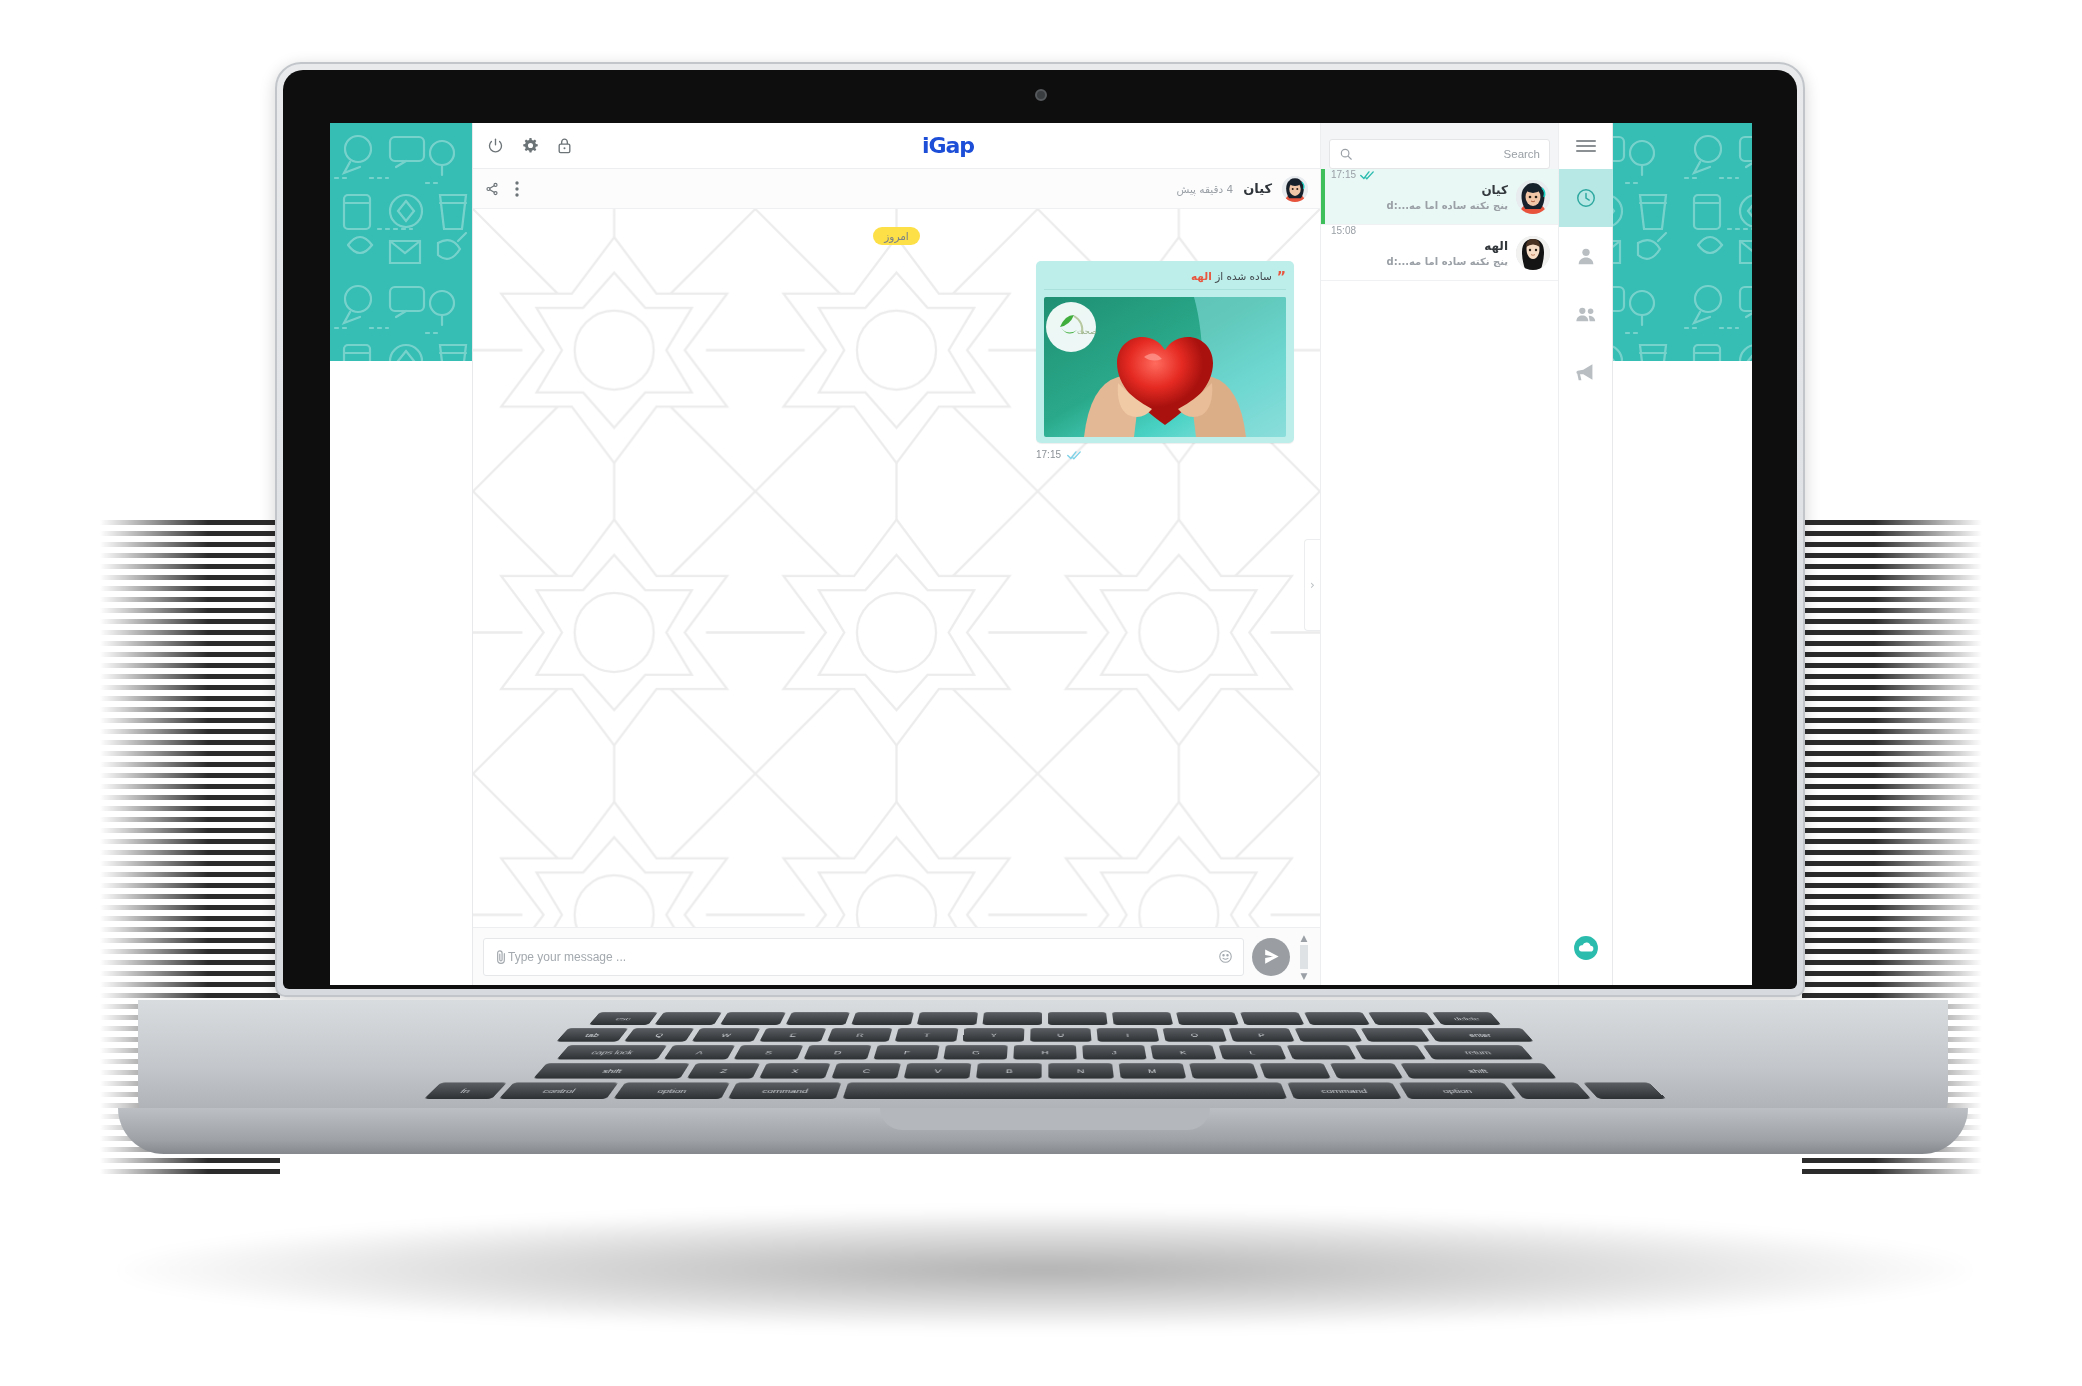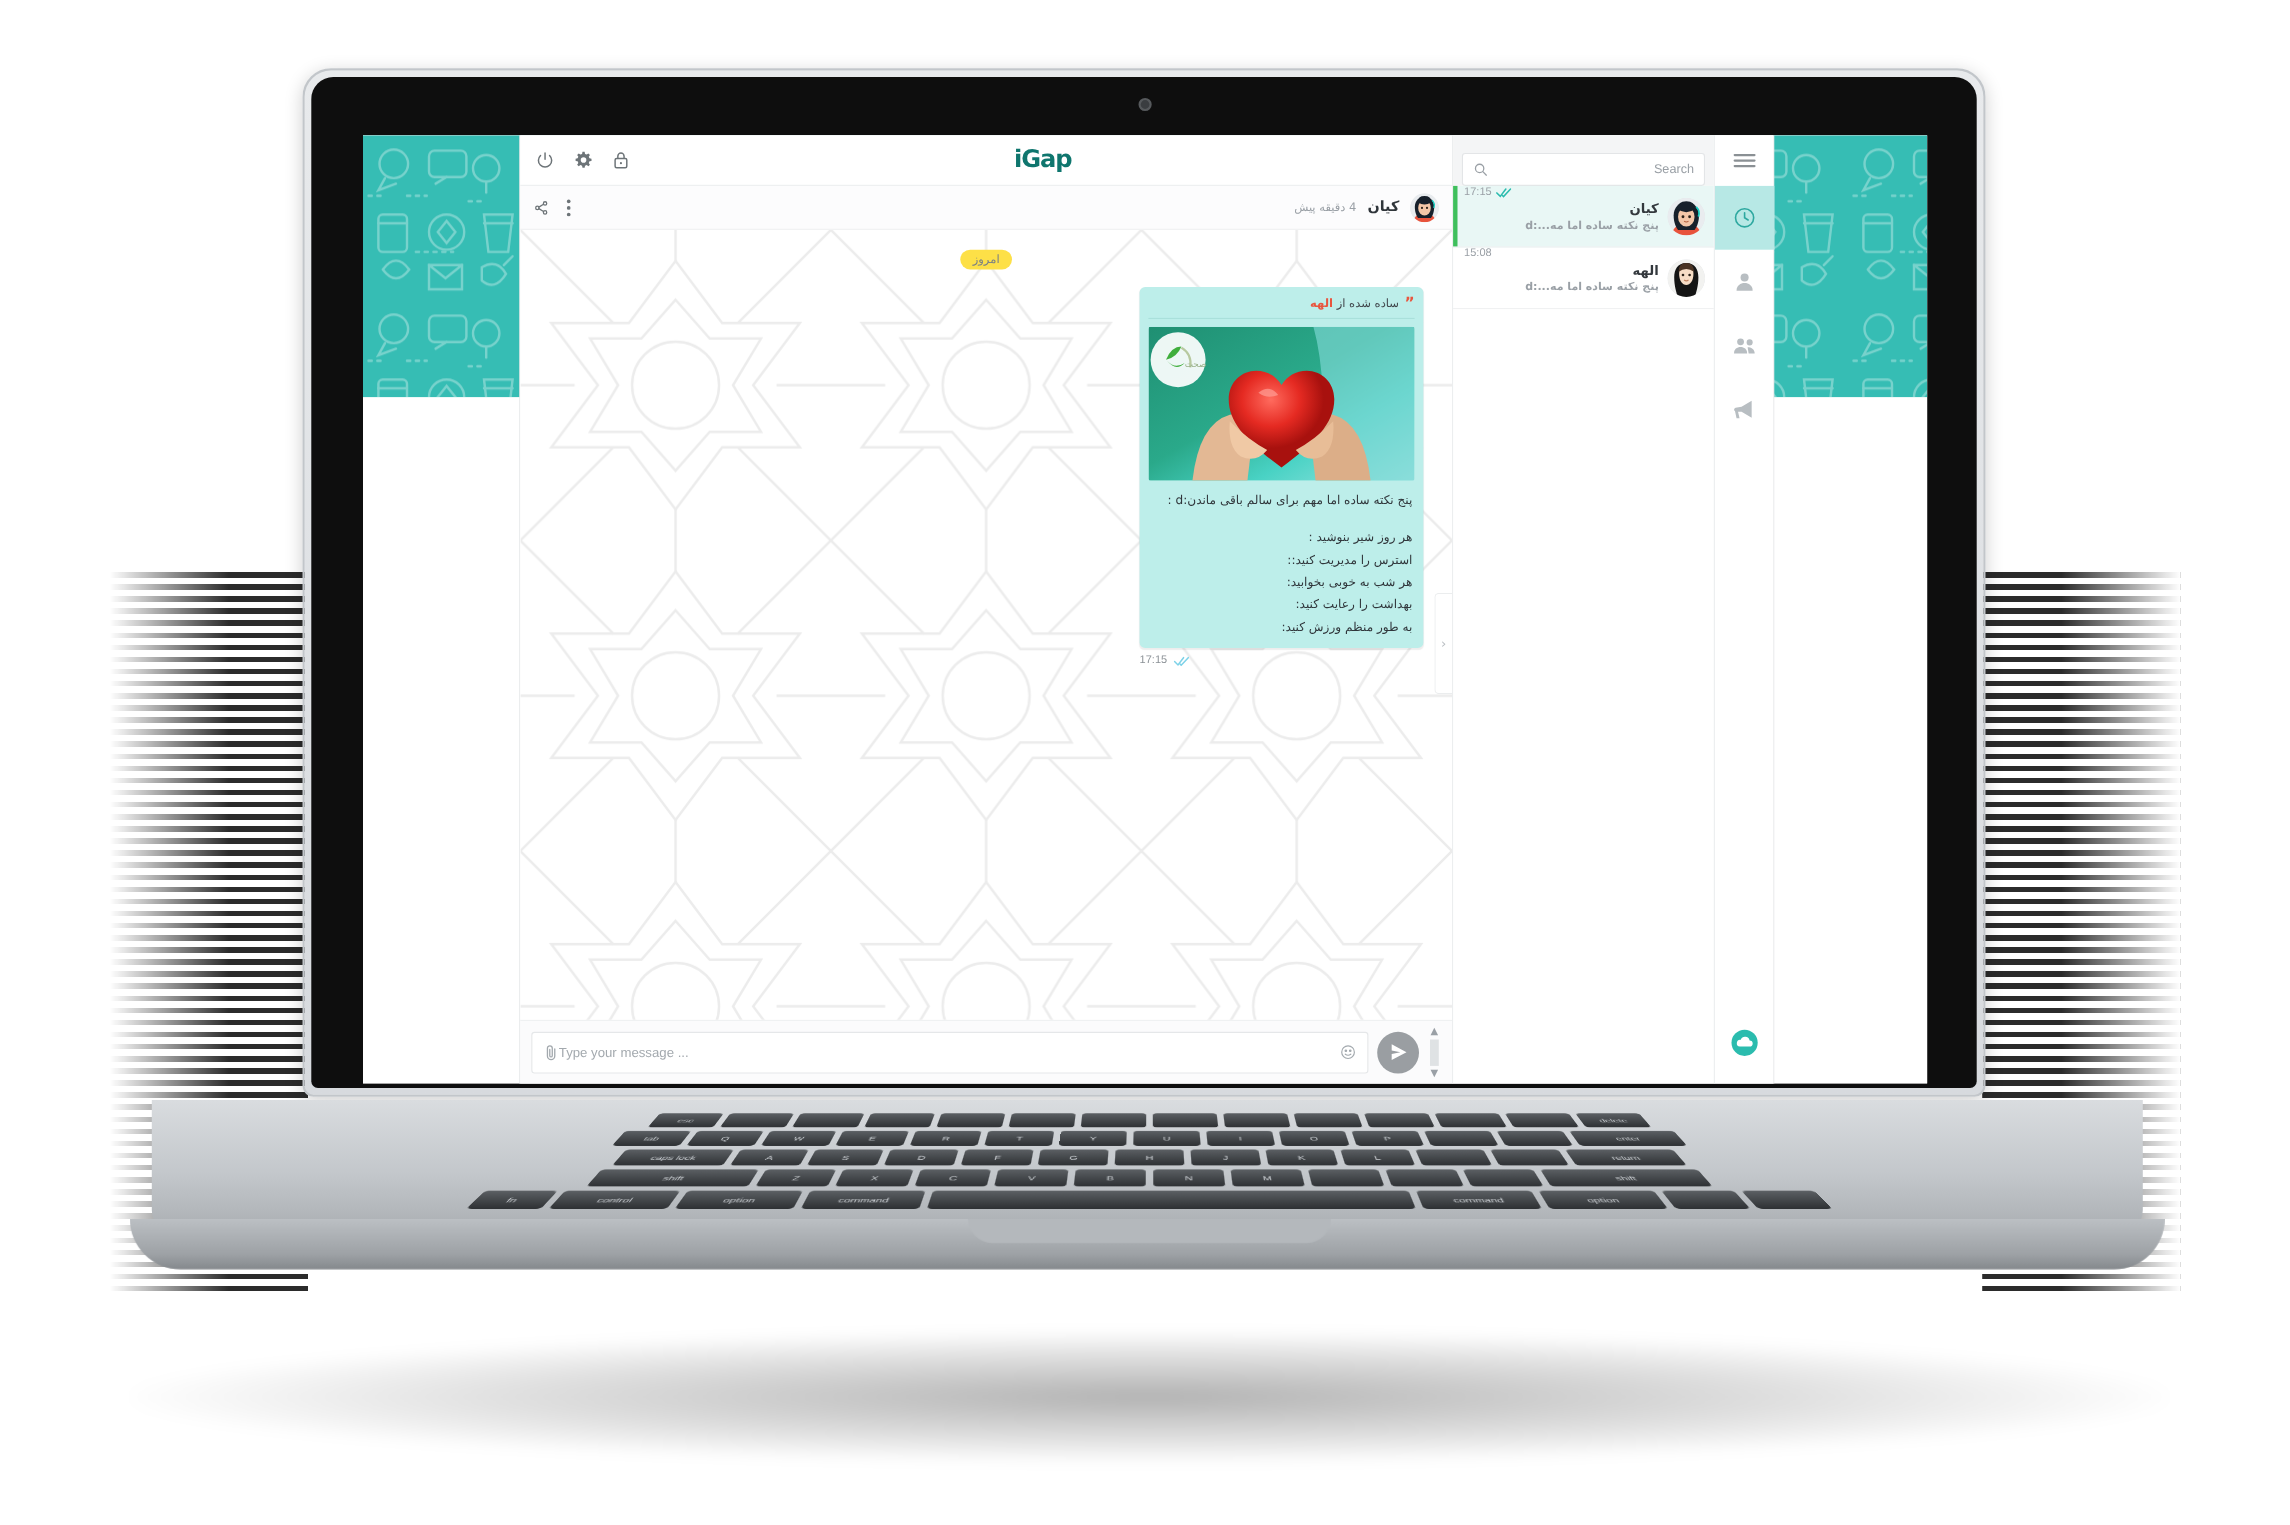--- a/index.html
+++ b/index.html
@@ -130,21 +130,21 @@
   .chat-name { font-size:12px; color:#33383d; font-weight:bold; direction:rtl; }
   .chat-prev { font-size:10px; color:#9aa0a6; direction:rtl; white-space:nowrap; overflow:hidden;font-weight:bold; }
   .chat-time { font-size:10px; color:#9aa0a6; display:flex; align-items:center; gap:4px;
                align-self:flex-start; margin-bottom:18px; font-family:"Liberation Sans", sans-serif; }
 
   
   .chat-main { flex:1; display:flex; flex-direction:column; position:relative; min-width:0; }
   .topbar { height:46px; display:flex; align-items:center; padding:0 14px; gap:18px;
             background:#ffffff; border-bottom:1px solid #eceeef; }
   .topbar .logo { flex:1; text-align:center; font-size:22px; letter-spacing:-1px;
-                  color:#0f766e; font-weight:bold; font-family:"DejaVu Sans", sans-serif; }
+                  color:#1d4ed8; font-weight:bold; font-family:"DejaVu Sans", sans-serif; }
   .chat-header {
     height:40px; display:flex; flex-direction:row-reverse; align-items:center;
     padding:0 12px; gap:10px; background:#fcfcfd; border-bottom:1px solid #eff0f1;
   }
   .chat-header .hname { font-size:13px; color:#2f353a; font-weight:bold; direction:rtl; }
   .chat-header .hsub { font-size:10.5px; color:#9aa0a6; direction:rtl; }
   .hdr-icons { display:flex; align-items:center; gap:16px; }
 
   .chat-body { flex:1; position:relative; overflow:hidden; background:#ffffff; }
   .pattern { position:absolute; inset:0; opacity:1; }
@@ -452,28 +452,20 @@
                       <path d="M74 86 q18 18 34 26 q-10 12 -24 6 q-12 -8 -10 -32z" fill="#f0c9a5"></path>
                       <path d="M168 86 q-18 18 -34 26 q10 12 24 6 q12 -8 10 -32z" fill="#e8bd97"></path>
                       <circle cx="27" cy="30" r="25" fill="#ffffff" opacity=".92"></circle>
                       <path d="M16 30 q5 -12 14 -12 q-4 10 -14 12z" fill="#3fae3c"></path>
                       <path d="M17 31 q7 8 16 2 q-8 8 -16 -2z" fill="#3fae3c"></path>
                       <path d="M30 19 q10 6 8 18" stroke="#b7c9a0" stroke-width="2" fill="none"></path>
                       <text x="33" y="37" font-size="8" fill="#9ab18a" font-family="sans-serif">صحت</text>
                     </svg>
                   </div>
 
-                  <div class="btext">
-                    <span class="lead">پنج نکته ساده اما مهم برای سالم باقی ماندن:d :</span>
-                    <div>هر روز شیر بنوشید : </div>
-                    <div>استرس را مدیریت کنید::</div>
-                    <div>هر شب به خوبی بخوابید:</div>
-                    <div>بهداشت را رعایت کنید:</div>
-                    <div>به طور منظم ورزش کنید:</div>
-                  </div>
                 </div>
               </div>
 
               <div class="msgtime" style="width:258px; margin-left:auto; margin-right:0; padding-right:0;">
                 <span>17:15</span>
                 <svg width="14" height="10" viewBox="0 0 18 12" fill="none" stroke="#7ed2e8" stroke-width="1.8" stroke-linecap="round">
                   <path d="M1 6.5 L5 10.5 L11.5 2"></path>
                     <path d="M7.5 9.5 L8.8 10.8 L17 2"></path>
                 </svg>
               </div>

